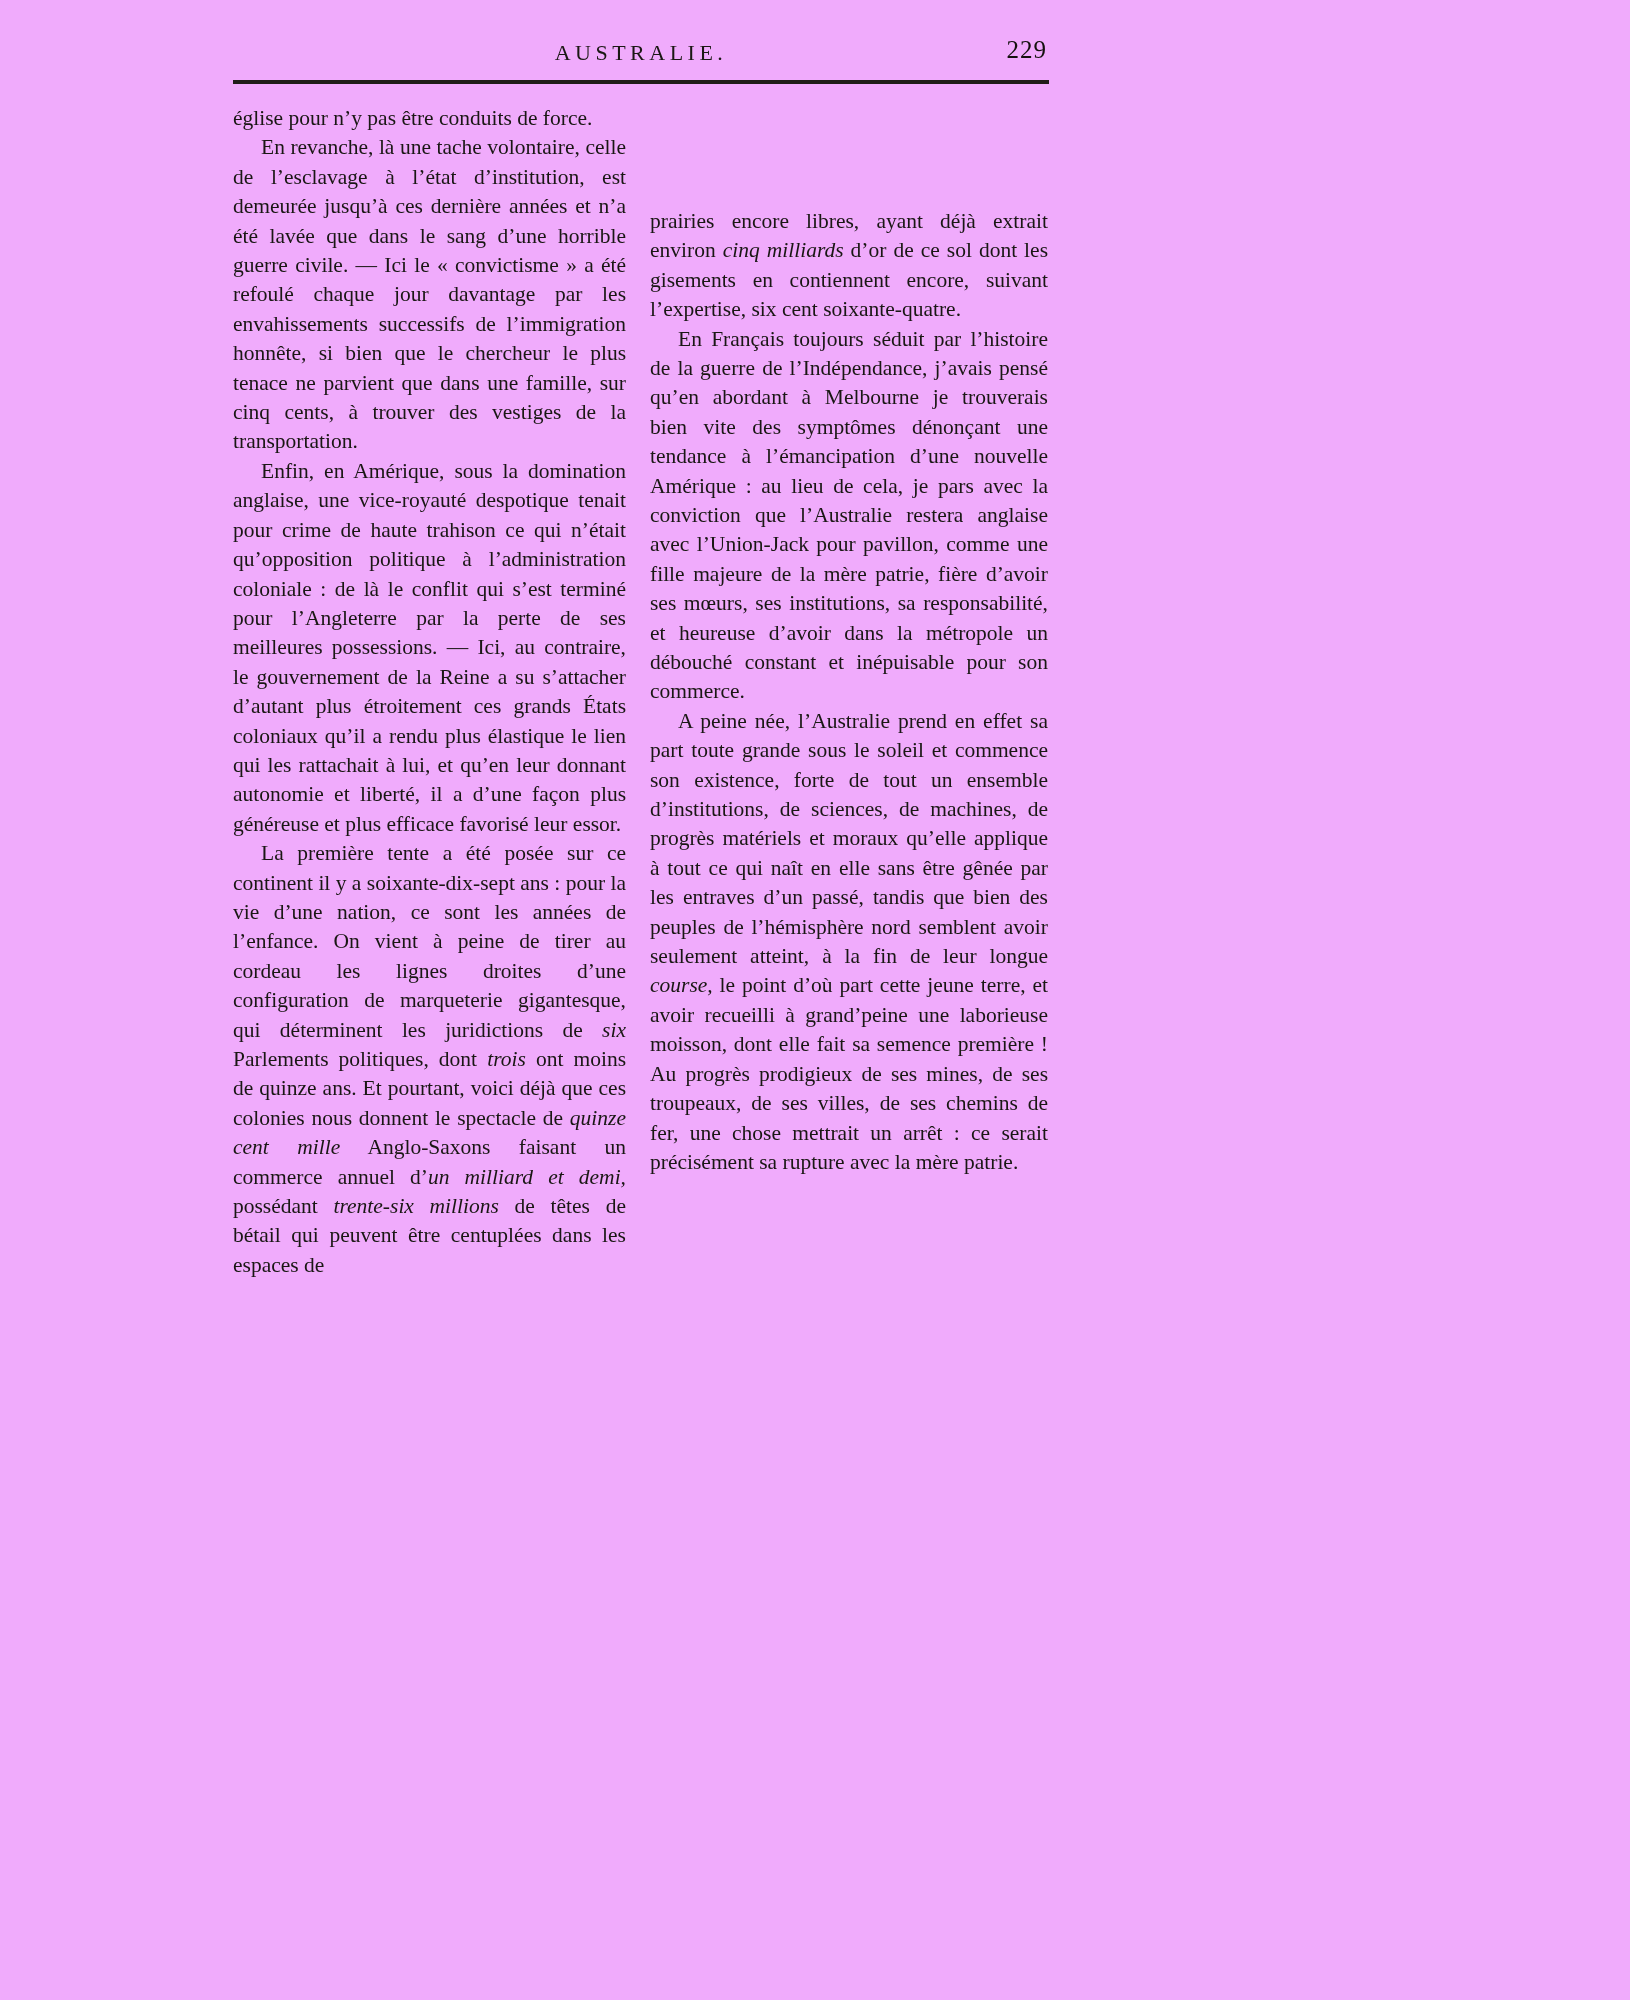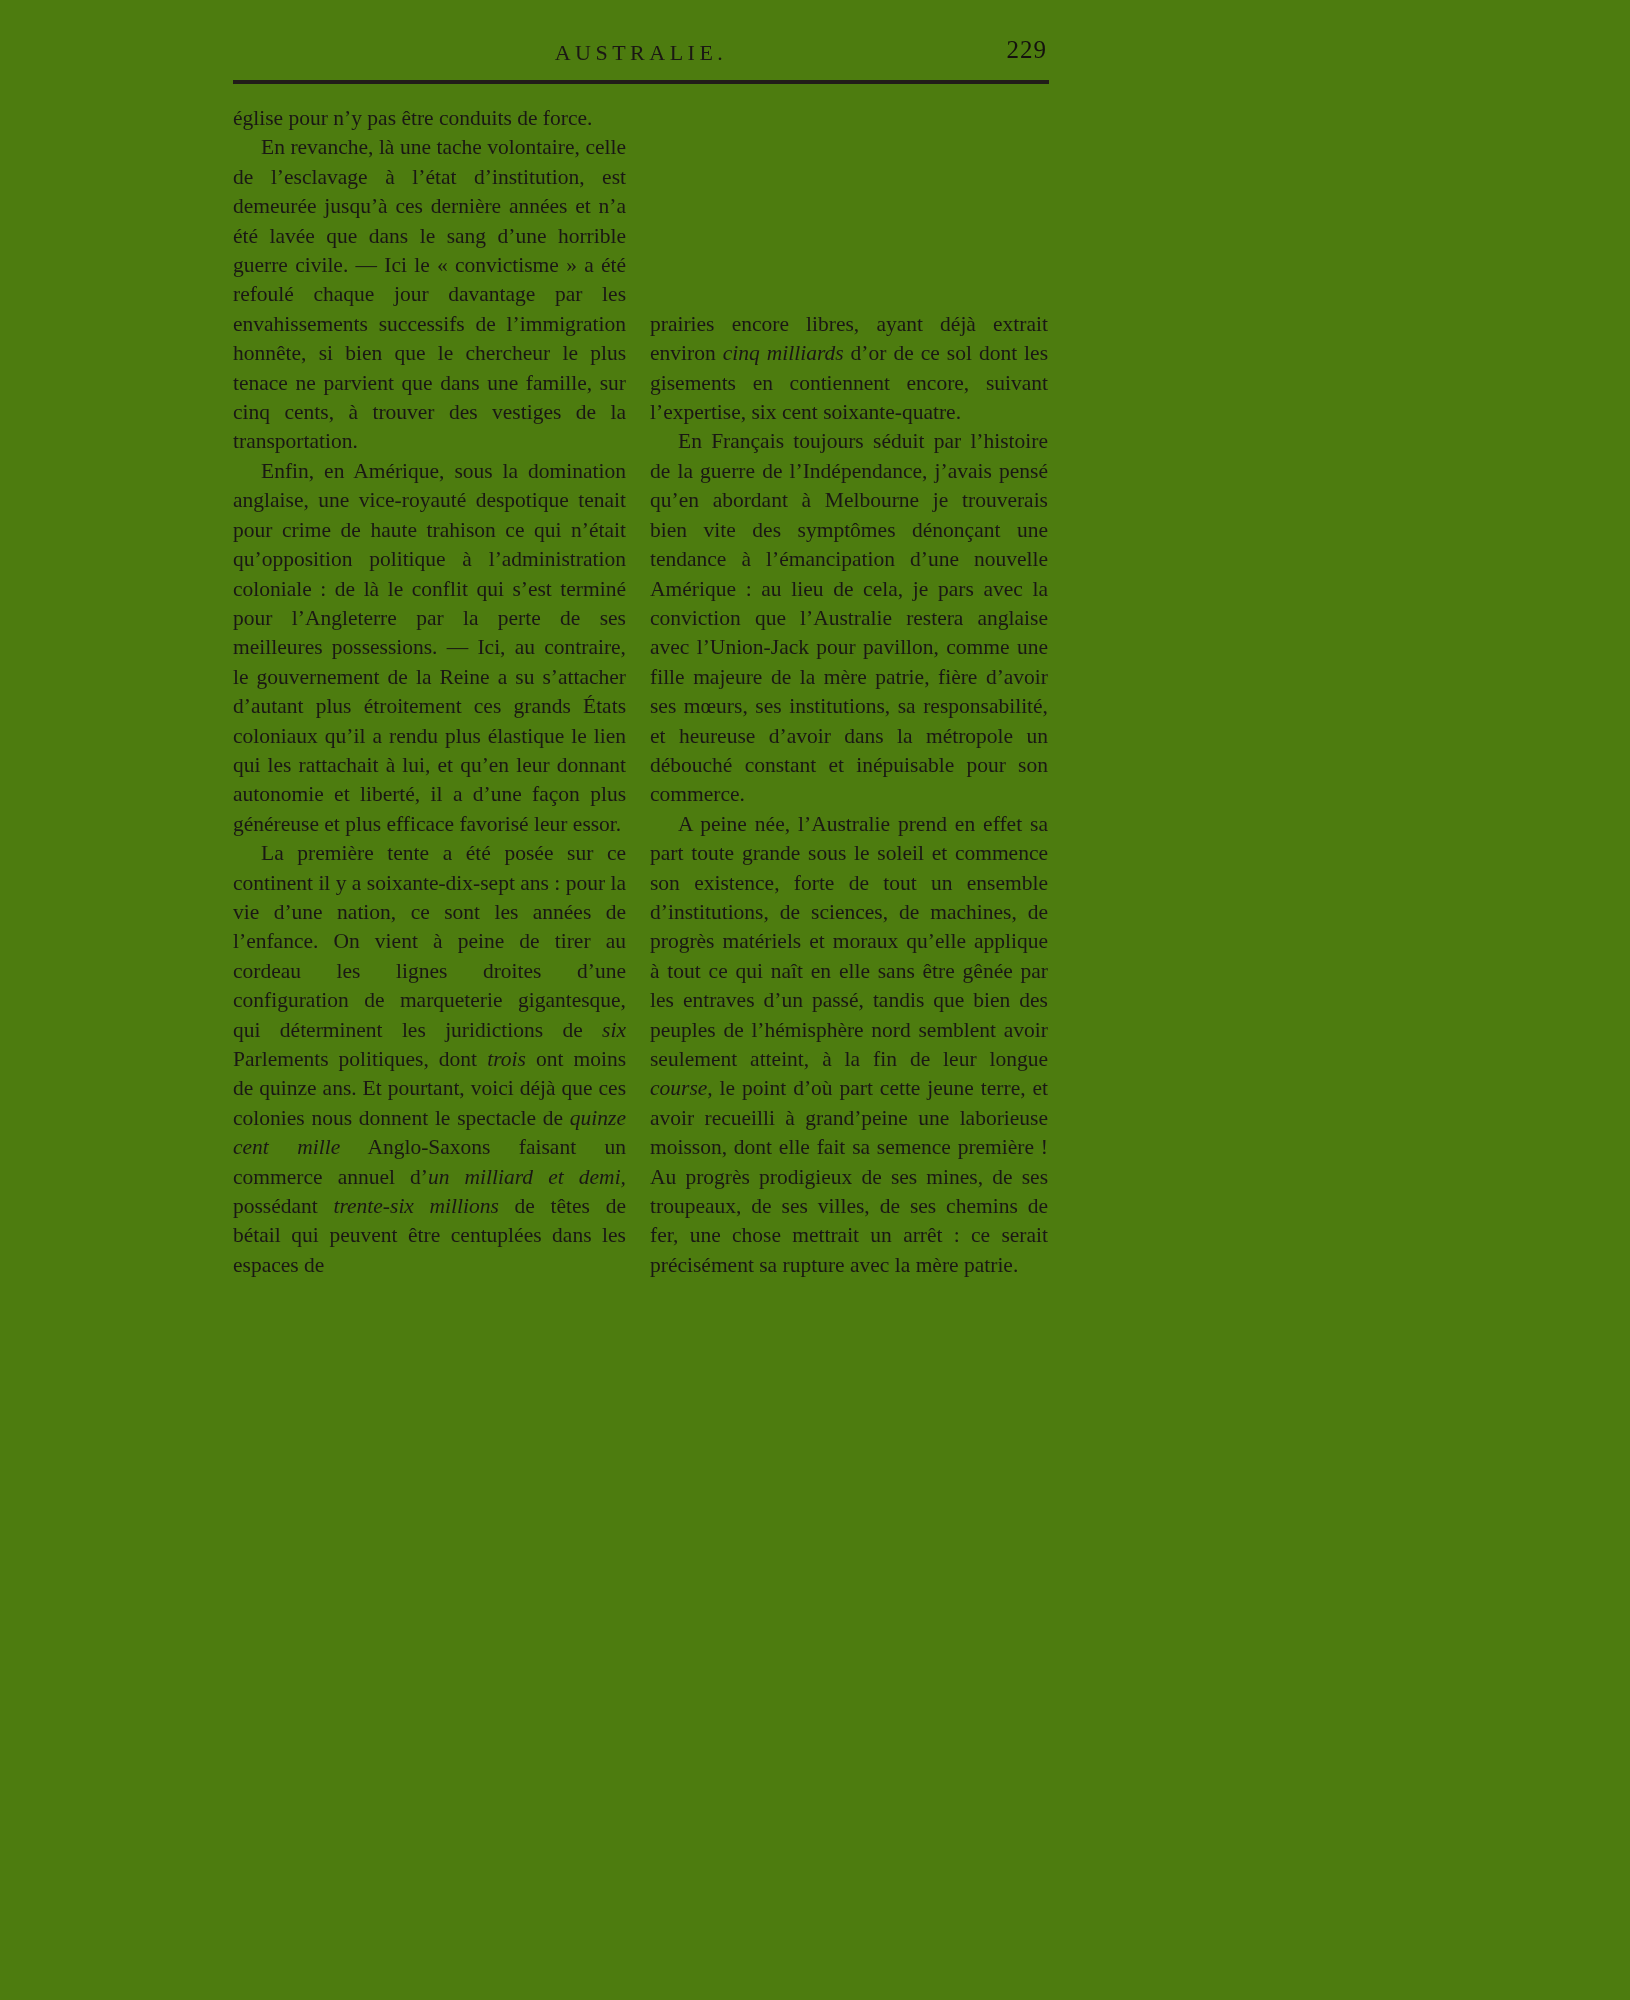--- a/index.html
+++ b/index.html
@@ -7,21 +7,21 @@
     width: 1630px;
     height: 2000px;
     background: #fcfcfa;
     position: relative;
     font-family: "Liberation Serif", "DejaVu Serif", serif;
     color: #1a1714;
   }
   .sheet {
     position: absolute;
     inset: 0;
-    background: #4d7c0f;
+    background: #f0abfc;
   }
   .text-block {
     position: absolute;
     left: 233px;
     top: 34px;
     width: 816px;
   }
   .page-header {
     position: relative;
     height: 44px;
@@ -45,21 +45,21 @@
     color: #14110e;
   }
   .header-rule {
     height: 0;
     border-top: 4px solid #211d19;
     margin-top: 2px;
   }
   .columns {
     display: flex;
     margin-top: 20px;
-    align-items: flex-end;
+    align-items: center;
   }
   .col {
     font-size: 21.5px;
     line-height: 29.4px;
     text-align: justify;
     hyphens: auto;
     -webkit-hyphens: auto;
   }
   .col.left  { width: 393px; }
   .col.right { width: 398px; }

